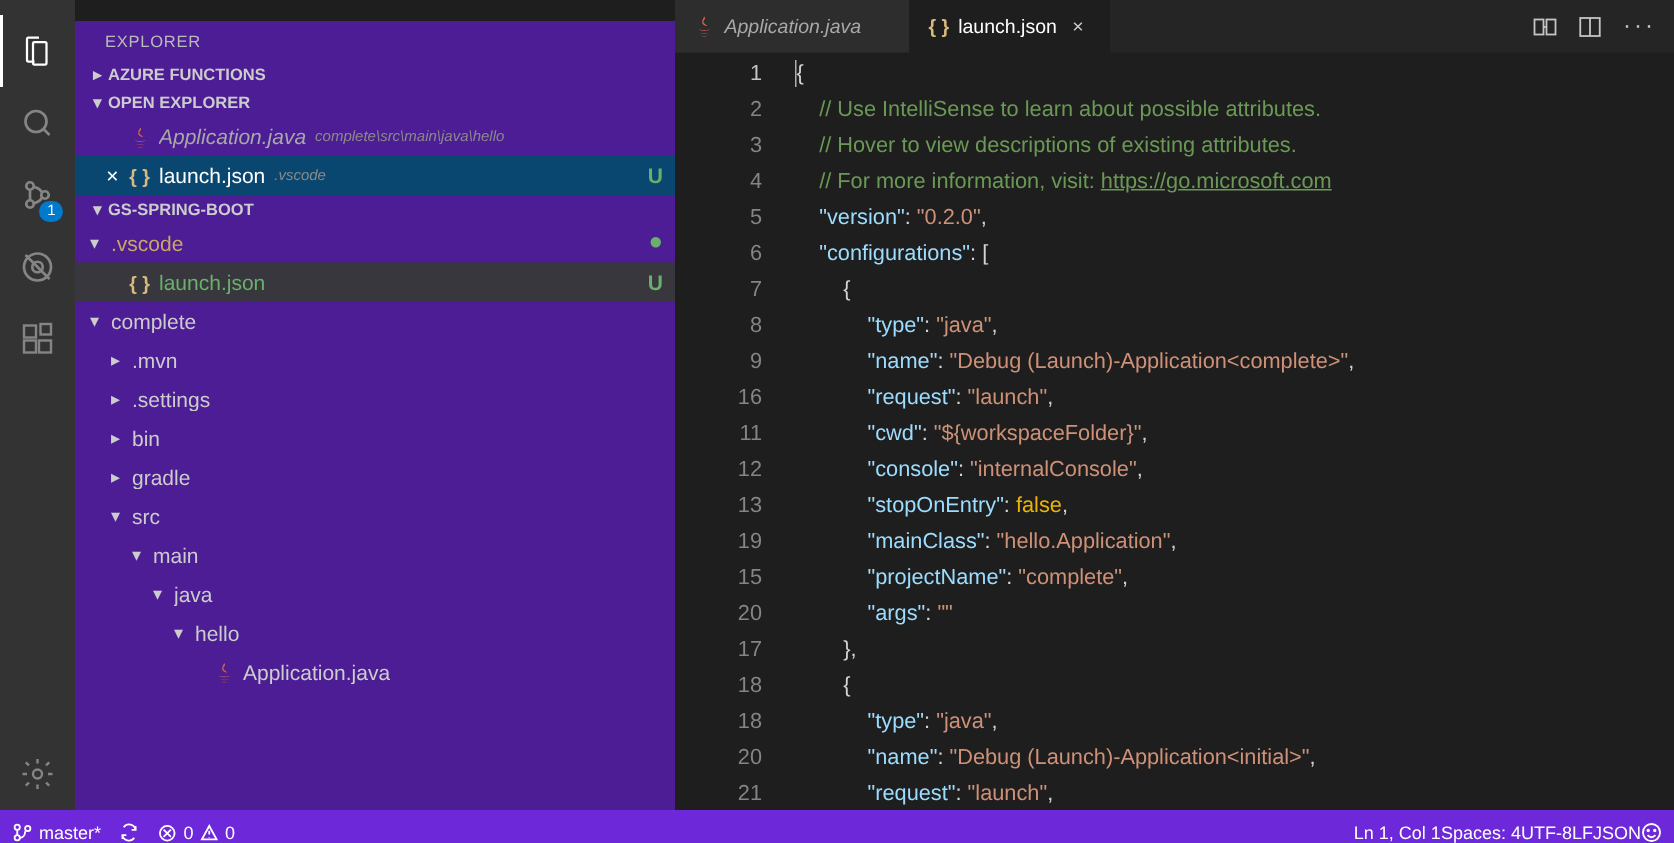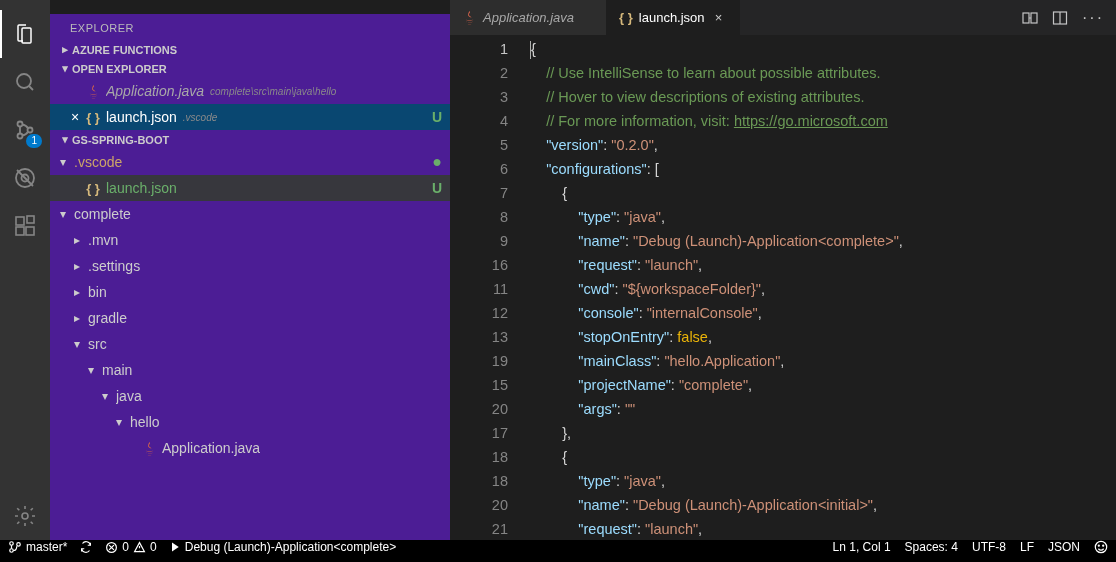--- a/index.html
+++ b/index.html
@@ -46,23 +46,23 @@
 .code .line { height:24px; }
 .tok-br { color:#d4d4d4; }
 .tok-cm { color:#6a9955; }
 .tok-url { color:#6a9955; text-decoration:underline; }
 .tok-key { color:#9cdcfe; }
 .tok-str { color:#ce9178; }
 .tok-const { color:#eab308; }
 .tok-punc { color:#d4d4d4; }
 .cursor-mark { display:inline-block; width:0; border-left:1px solid #aeafad; height:18px; vertical-align:middle; }
 .add-config { position:absolute; right:16px; bottom:18px; background:#0e639c; color:#fff; padding:6px 12px; font-size:13px; border:none; cursor:pointer; }
-.statusbar { height:22px; background:#000000; color:#fff; display:flex; align-items:flex-start; font-size:12px; padding:0 8px; gap:12px; }
+.statusbar { height:22px; background:#6d28d9; color:#fff; display:flex; align-items:flex-end; font-size:12px; padding:0 8px; gap:12px; }
 .statusbar .sb-item { display:flex; align-items:center; gap:4px; cursor:pointer; }
-.statusbar .sb-right { margin-left:auto; display:flex; gap:14px; align-items:center; }
+.statusbar .sb-right { margin-left:auto; display:flex; align-items:center; }
 svg { display:block; }
 .close-x { font-family:Arial; }
 </style>
 </head>
 <body>
 
 <div class="main">
 
   <div class="activitybar">
     <div class="ab-item active">
@@ -319,26 +319,20 @@
         <circle cx="8" cy="8" r="6"></circle>
         <path d="M5 5l6 6M11 5l-6 6"></path>
       </svg>
     <span>0</span>
     <svg width="13" height="13" viewBox="0 0 16 16" fill="none" stroke="currentColor" stroke-width="1.5">
         <path d="M8 2l6 11H2z"></path>
         <path d="M8 6v3M8 11v.5"></path>
       </svg>
     <span>0</span>
   </div>
-  <div class="sb-item">
-    <svg width="12" height="12" viewBox="0 0 16 16" fill="currentColor">
-        <path d="M4 2v12l9-6z"></path>
-      </svg>
-    <span>Debug (Launch)-Application&lt;complete&gt;</span>
-  </div>
   <div class="sb-right">
     <span class="sb-item">Ln 1, Col 1</span>
     <span class="sb-item">Spaces: 4</span>
     <span class="sb-item">UTF-8</span>
     <span class="sb-item">LF</span>
     <span class="sb-item">JSON</span>
     <span class="sb-item">
       <svg width="14" height="14" viewBox="0 0 16 16" fill="none" stroke="currentColor" stroke-width="1.4">
           <circle cx="8" cy="8" r="6.5"></circle>
           <circle cx="5.5" cy="6.5" r=".6" fill="currentColor"></circle>

